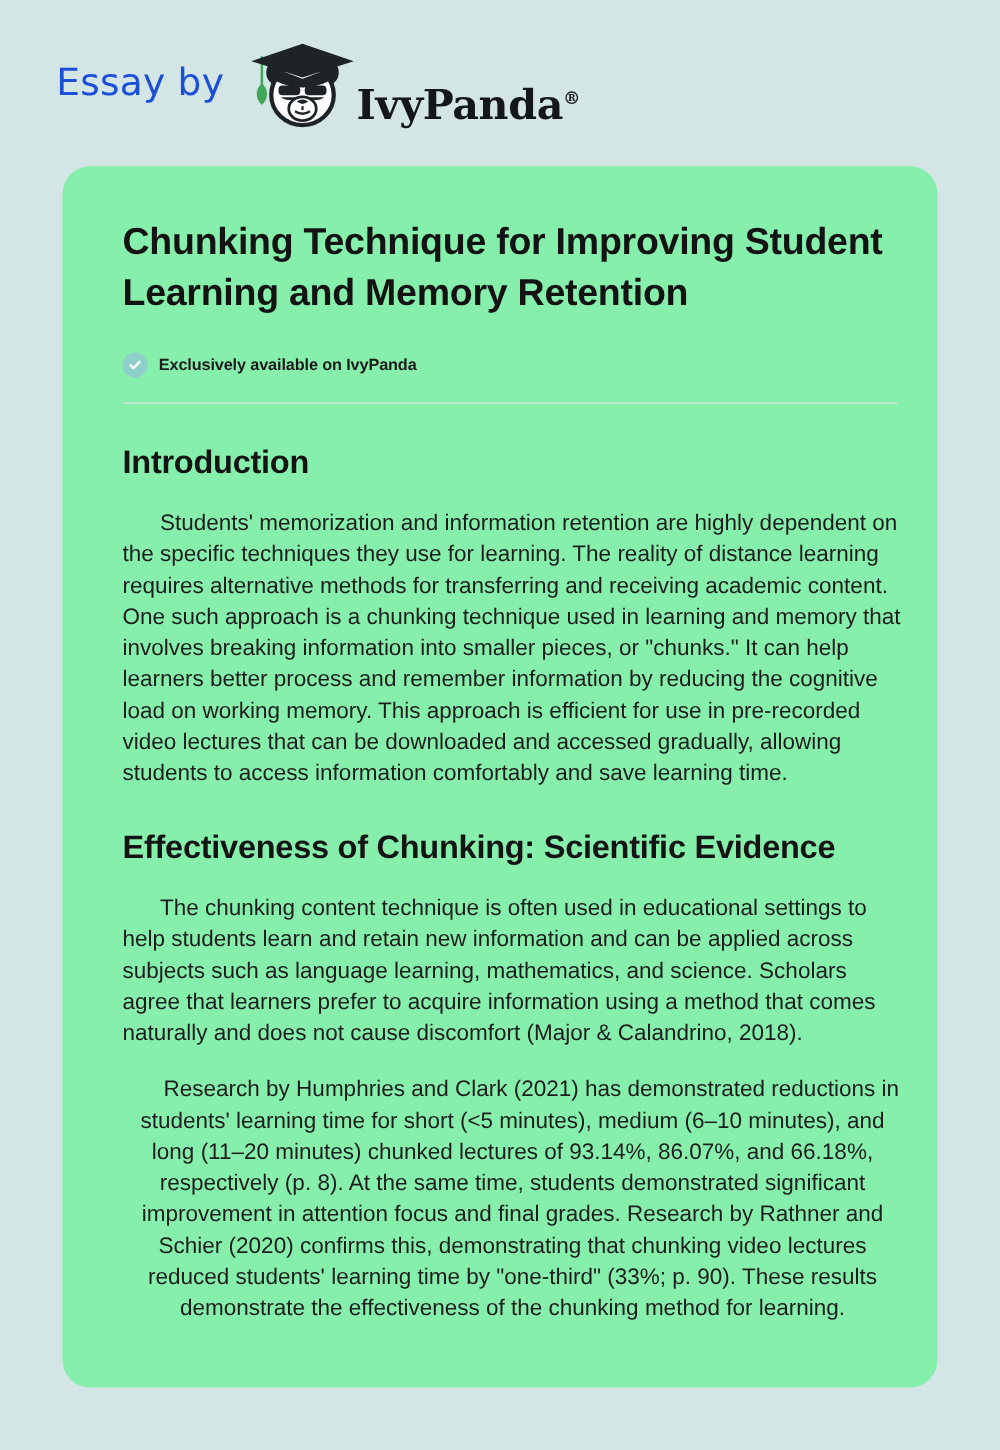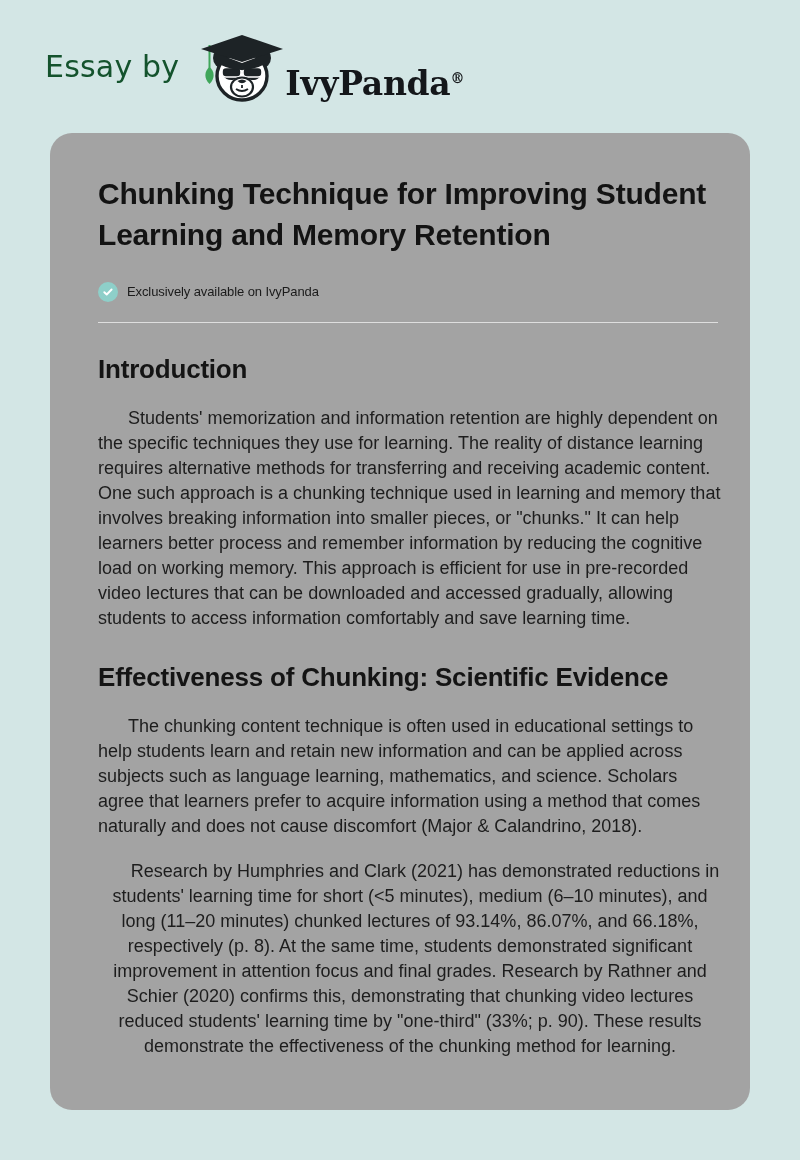--- a/index.html
+++ b/index.html
@@ -17,21 +17,21 @@
   
   .brand-bar {
     height: 133px;
     display: flex;
     align-items: center;
     padding-left: 45px;
     box-sizing: border-box;
   }
   .brand-essay-by {
     font-size: 30px;
-    color: #14532d;
+    color: #1d4ed8;
     letter-spacing: 0.2px;
     font-family: "DejaVu Sans", sans-serif;
     font-weight: 400;
   }
   .brand-logo-group {
     display: flex;
     align-items: flex-end;
     margin-left: 16px;
   }
   .panda-mark {
@@ -54,21 +54,21 @@
     font-weight: 700;
   }
 
   
   .paper-card {
     position: absolute;
     left: 50px;
     top: 133px;
     width: 700px;
     height: 977px;
-    background: #a3a3a3;
+    background: #86efac;
     border-radius: 22px;
     box-sizing: border-box;
     padding: 34px 28px 0 24px;
     overflow: hidden;
   }
   .card-inner {
     padding: 0 0 0 24px;
     box-sizing: border-box;
   }
 
@@ -95,21 +95,21 @@
     background: #8ecfc9;
     display: flex;
     align-items: center;
     justify-content: center;
     flex: 0 0 auto;
   }
   .check-badge svg { display: block; }
   .exclusive-label {
     margin-left: 9px;
     font-size: 13px;
-    font-weight: 400;
+    font-weight: 700;
     color: #1b1b1b;
     letter-spacing: -0.1px;
   }
 
   .divider {
     height: 1px;
     background: #dedede;
     margin: 20px 4px 0 0;
   }
 

